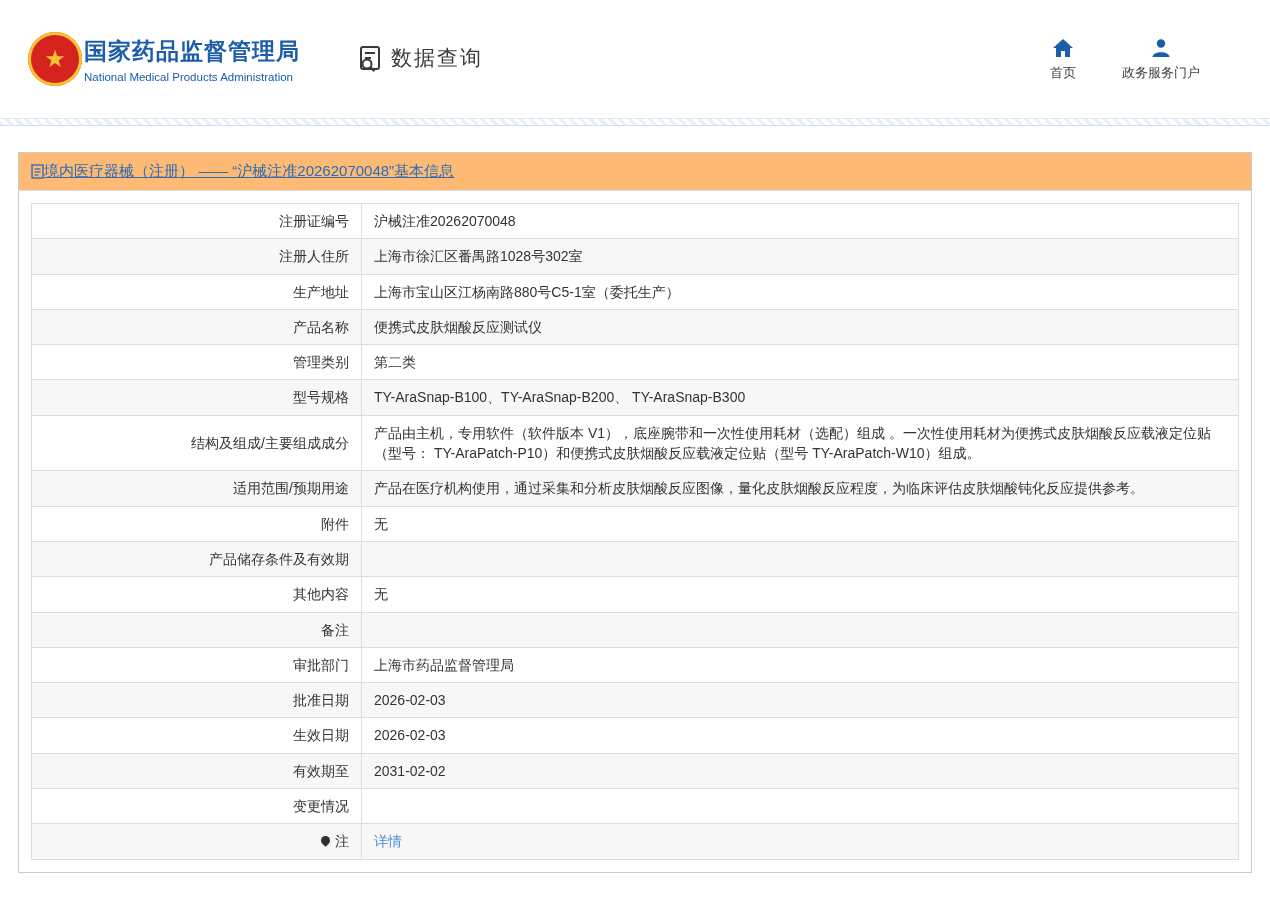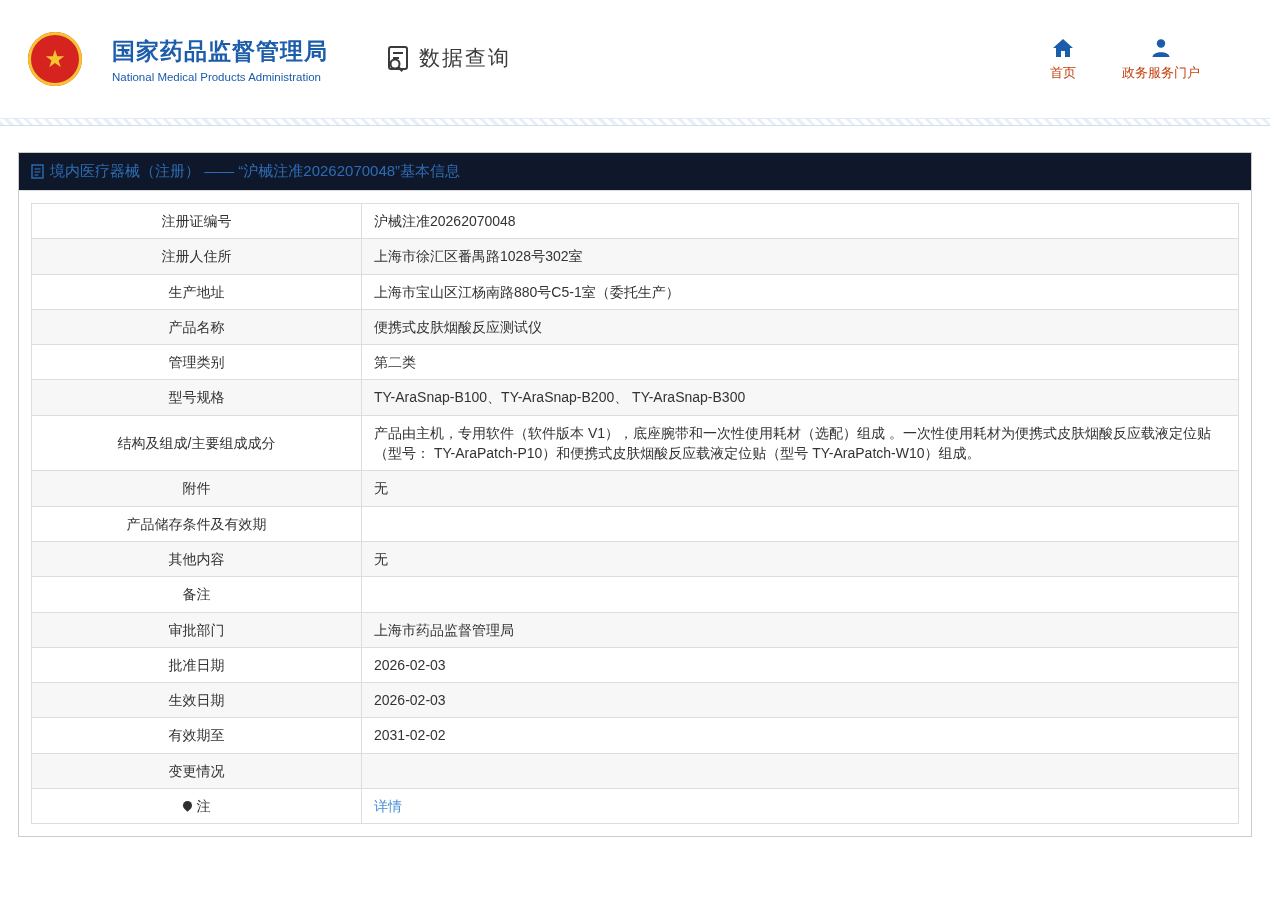--- a/index.html
+++ b/index.html
@@ -20,67 +20,67 @@
   }
   .brand { display: flex; align-items: center; }
   .emblem {
     width: 54px; height: 54px; border-radius: 50%;
     background: #d6231f;
     box-shadow: inset 0 0 0 3px #f6c430;
     display: flex; align-items: center; justify-content: center;
     flex: 0 0 auto;
   }
   .emblem .star { color: #f6c430; font-size: 24px; line-height: 1; }
-  .brand-text { margin-left: 30px; }
+  .brand-text { margin-left: 2px; }
   .brand-cn { font-size: 23px; font-weight: bold; color: #1b5cab; letter-spacing: 1px; }
   .brand-en { font-size: 11.5px; color: #1b5cab; margin-top: 4px; }
 
   .portal { display: flex; margin-left: 55px; }
   .portal-icon { display: inline-flex; margin-right: 6px; }
   .portal-label { font-size: 21px; color: #3a3a3a; letter-spacing: 2px; }
 
   .header-spacer { flex: 1; }
   .top-nav { display: flex; gap: 46px; }
   .nav-item {
     display: flex; flex-direction: column; align-items: center;
-    cursor: pointer; font-size: 13px; color: #c2410c;
+    cursor: pointer; font-size: 13px; color: #404040;
   }
   .nav-item .nav-icon { height: 22px; display: flex; align-items: flex-end; margin-bottom: 6px; }
 
   
   .hatch-divider {
     height: 8px;
     border-top: 1px solid #e3e9f1;
     border-bottom: 1px solid #cfe0f0;
     background: repeating-linear-gradient(45deg, #e9eff6 0 3px, #ffffff 3px 7px);
   }
 
   
   .content { padding: 26px 18px 0 18px; }
   .panel { border: 1px solid #ccc; background: #fff; }
   .panel-title {
-    background: #0f172a;
+    background: #fdba74;
     border-bottom: 1px solid #ddd;
     padding: 9px 12px;
     font-size: 15px;
     color: #2d6db5;
-    display: flex; align-items: center; gap: 6px;
+    display: flex; align-items: center;  text-decoration: underline;
   }
   .table-wrap { padding: 12px; }
   table.info-table { width: 100%; border-collapse: collapse; }
   table.info-table td {
     border: 1px solid #ddd;
     font-size: 14px;
     padding: 7px 12px;
     vertical-align: middle;
     line-height: 1.45;
   }
   table.info-table td.label {
     width: 330px;
-    text-align: center;
+    text-align: right;
     color: #333;
     white-space: nowrap;
   }
   table.info-table tr:nth-child(even) td { background: #f7f7f7; }
   table.info-table a {
     color: #4a90d2; text-decoration: none; text-align: center;
   }
   .pin {
     display: inline-block;
     width: 9px; height: 9px;
@@ -181,20 +181,24 @@
             </tr>
             <tr>
               <td class="label">型号规格</td>
               <td class="value">TY-AraSnap-B100、TY-AraSnap-B200、 TY-AraSnap-B300</td>
             </tr>
             <tr>
               <td class="label">结构及组成/主要组成成分</td>
               <td class="value">产品由主机，专用软件（软件版本 V1），底座腕带和一次性使用耗材（选配）组成 。一次性使用耗材为便携式皮肤烟酸反应载液定位贴（型号： TY-AraPatch-P10）和便携式皮肤烟酸反应载液定位贴（型号 TY-AraPatch-W10）组成。</td>
             </tr>
             <tr>
+              <td class="label">适用范围/预期用途</td>
+              <td class="value">产品在医疗机构使用，通过采集和分析皮肤烟酸反应图像，量化皮肤烟酸反应程度，为临床评估皮肤烟酸钝化反应提供参考。</td>
+            </tr>
+            <tr>
               <td class="label">附件</td>
               <td class="value">无</td>
             </tr>
             <tr>
               <td class="label">产品储存条件及有效期</td>
               <td class="value">&nbsp;</td>
             </tr>
             <tr>
               <td class="label">其他内容</td>
               <td class="value">无</td>

